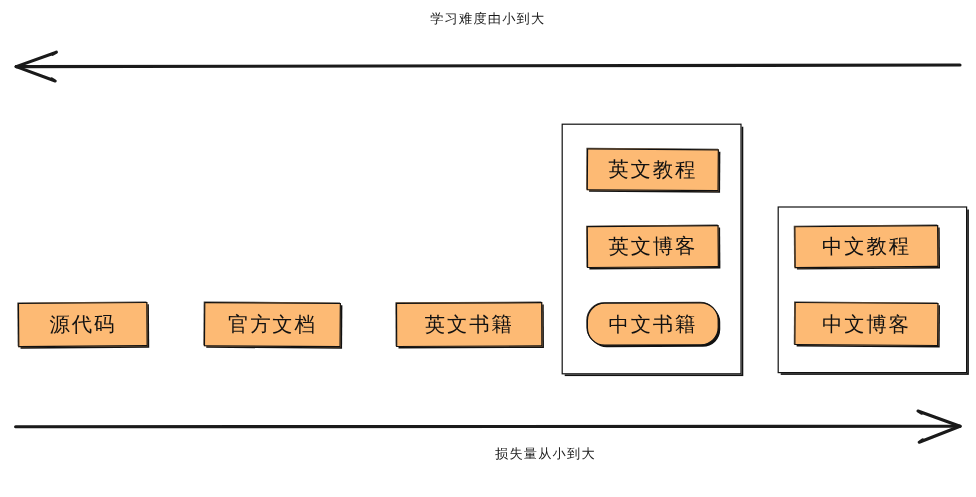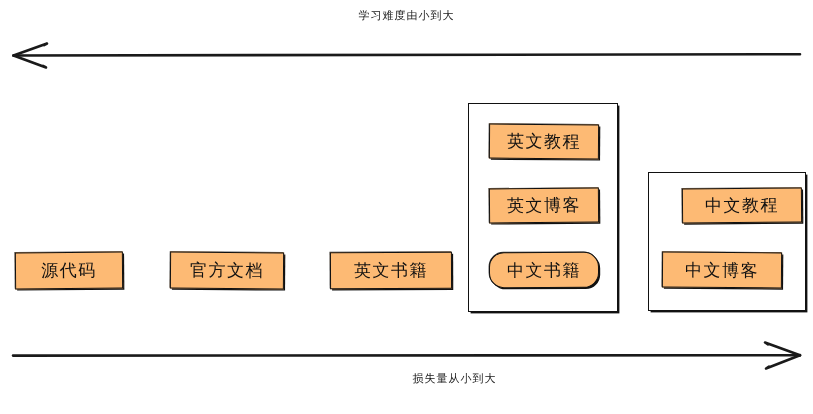--- a/index.html
+++ b/index.html
@@ -110,21 +110,21 @@
   <div class="node sketch sketch-tilt-a" style="left:489px; top:188px; width:110px; height:35px;">
     <span class="node-label">英文博客</span>
   </div>
 
   <div class="node sketch sketch-tilt-c" style="left:489px; top:252px; width:110px; height:36px;border-radius:15px;">
     <span class="node-label">中文书籍</span>
   </div>
 
   <div class="group-box" style="left:648px; top:172px; width:158px; height:139px;"></div>
 
-  <div class="node sketch sketch-tilt-a" style="left:662px; top:188px; width:120px; height:35px;margin-left:20px;">
+  <div class="node sketch sketch-tilt-a" style="left:662px; top:188px; width:120px; height:35px;">
     <span class="node-label">中文教程</span>
   </div>
 
   <div class="node sketch sketch-tilt-b" style="left:662px; top:252px; width:120px; height:36px;">
     <span class="node-label">中文博客</span>
   </div>
 
   <div class="axis-label" id="bottom-axis-label">损失量从小到大</div>
 
 </div>

